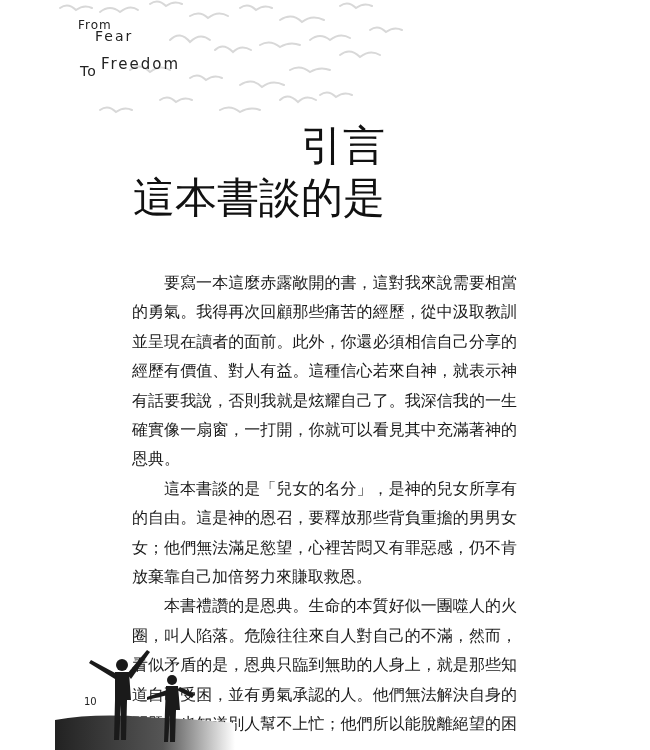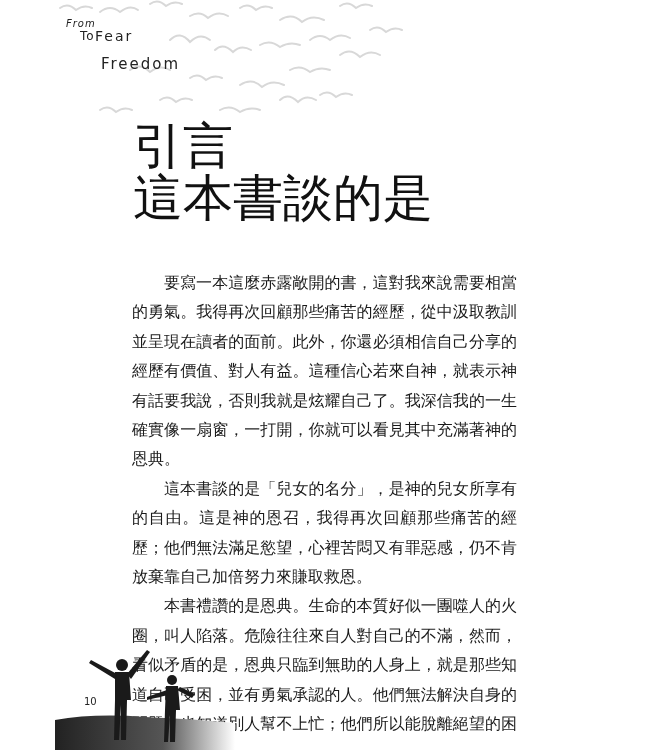--- a/index.html
+++ b/index.html
@@ -1,24 +1,24 @@
 <!DOCTYPE html>
 <html><head>
   <meta charset="utf-8">
   <style>
     html, body { margin: 0; padding: 0; background: #ffffff; }
     body { width: 650px; height: 750px; position: relative; overflow: hidden; font-family: "DejaVu Serif", serif; color: #111; }
     .birds { position: absolute; left: 40px; top: 0; width: 420px; height: 150px; }
     .header-title { position: absolute; left: 0; top: 0; }
     .ht { position: absolute; font-family: "DejaVu Sans", sans-serif; color: #222; white-space: nowrap; letter-spacing: 1px; }
-    .ht-from { left: 66px; top: 18px; font-size: 10px; font-style: italic; }
+    .ht-from { left: 78px; top: 18px; font-size: 12px; }
     .ht-fear { left: 95px; top: 28px; font-size: 14px; letter-spacing: 2px; }
-    .ht-to { left: 80px; top: 29px; font-size: 12px; }
+    .ht-to { left: 80px; top: 63px; font-size: 14px; }
     .ht-freedom { left: 101px; top: 55px; font-size: 15px; letter-spacing: 2px; }
-    .chapter { position: absolute; left: 133px; top: 120px; font-family: Liberation Serif, serif; font-size: 50px; line-height: 52px; color: #111; }
+    .chapter { position: absolute; left: 133px; top: 120px; font-family: Liberation Serif, serif; font-size: 42px; line-height: 52px; color: #111; text-align: right; }
     .chapter div { white-space: nowrap; }
     .body-text { position: absolute; left: 132px; top: 268px; width: 385px; font-size: 16px; line-height: 29.4px; color: #1a1a1a; text-align: justify; }
     .body-text p { margin: 0; text-indent: 2em; }
     .illustration { position: absolute; left: 55px; top: 645px; width: 180px; height: 105px; }
     .page-number { position: absolute; left: 84px; top: 696px; font-family: "DejaVu Sans", sans-serif; font-size: 10px; color: #222; }
   </style>
 </head>
 <body>
 
 <svg class="birds" viewBox="0 0 420 150">
@@ -55,21 +55,21 @@
   <span class="ht ht-freedom">Freedom</span>
 </div>
 
 <div class="chapter">
   <div>引言</div>
   <div>這本書談的是</div>
 </div>
 
 <div class="body-text">
   <p>要寫一本這麼赤露敞開的書，這對我來說需要相當的勇氣。我得再次回顧那些痛苦的經歷，從中汲取教訓並呈現在讀者的面前。此外，你還必須相信自己分享的經歷有價值、對人有益。這種信心若來自神，就表示神有話要我說，否則我就是炫耀自己了。我深信我的一生確實像一扇窗，一打開，你就可以看見其中充滿著神的恩典。</p>
-  <p>這本書談的是「兒女的名分」，是神的兒女所享有的自由。這是神的恩召，我得再次回顧那些痛苦的經歷；他們無法滿足慾望，心裡苦悶又有罪惡感，仍不肯放棄靠自己加倍努力來賺取救恩。</p>
+  <p>這本書談的是「兒女的名分」，是神的兒女所享有的自由。這是神的恩召，要釋放那些背負重擔的男男女女；他們無法滿足慾望，心裡苦悶又有罪惡感，仍不肯放棄靠自己加倍努力來賺取救恩。</p>
   <p>本書禮讚的是恩典。生命的本質好似一團噬人的火圈，叫人陷落。危險往往來自人對自己的不滿，然而，看似矛盾的是，恩典只臨到無助的人身上，就是那些知道自己受困，並有勇氣承認的人。他們無法解決自身的問題，也知道別人幫不上忙；他們所以能脫離絕望的困境，就是</p>
 </div>
 
 <svg class="illustration" viewBox="0 0 180 105">
   <defs>
     <linearGradient id="groundFade" x1="0" x2="1" y1="0" y2="0">
       <stop offset="0" stop-color="#222"></stop>
       <stop offset="0.6" stop-color="#555"></stop>
       <stop offset="1" stop-color="#fff"></stop>
     </linearGradient>

